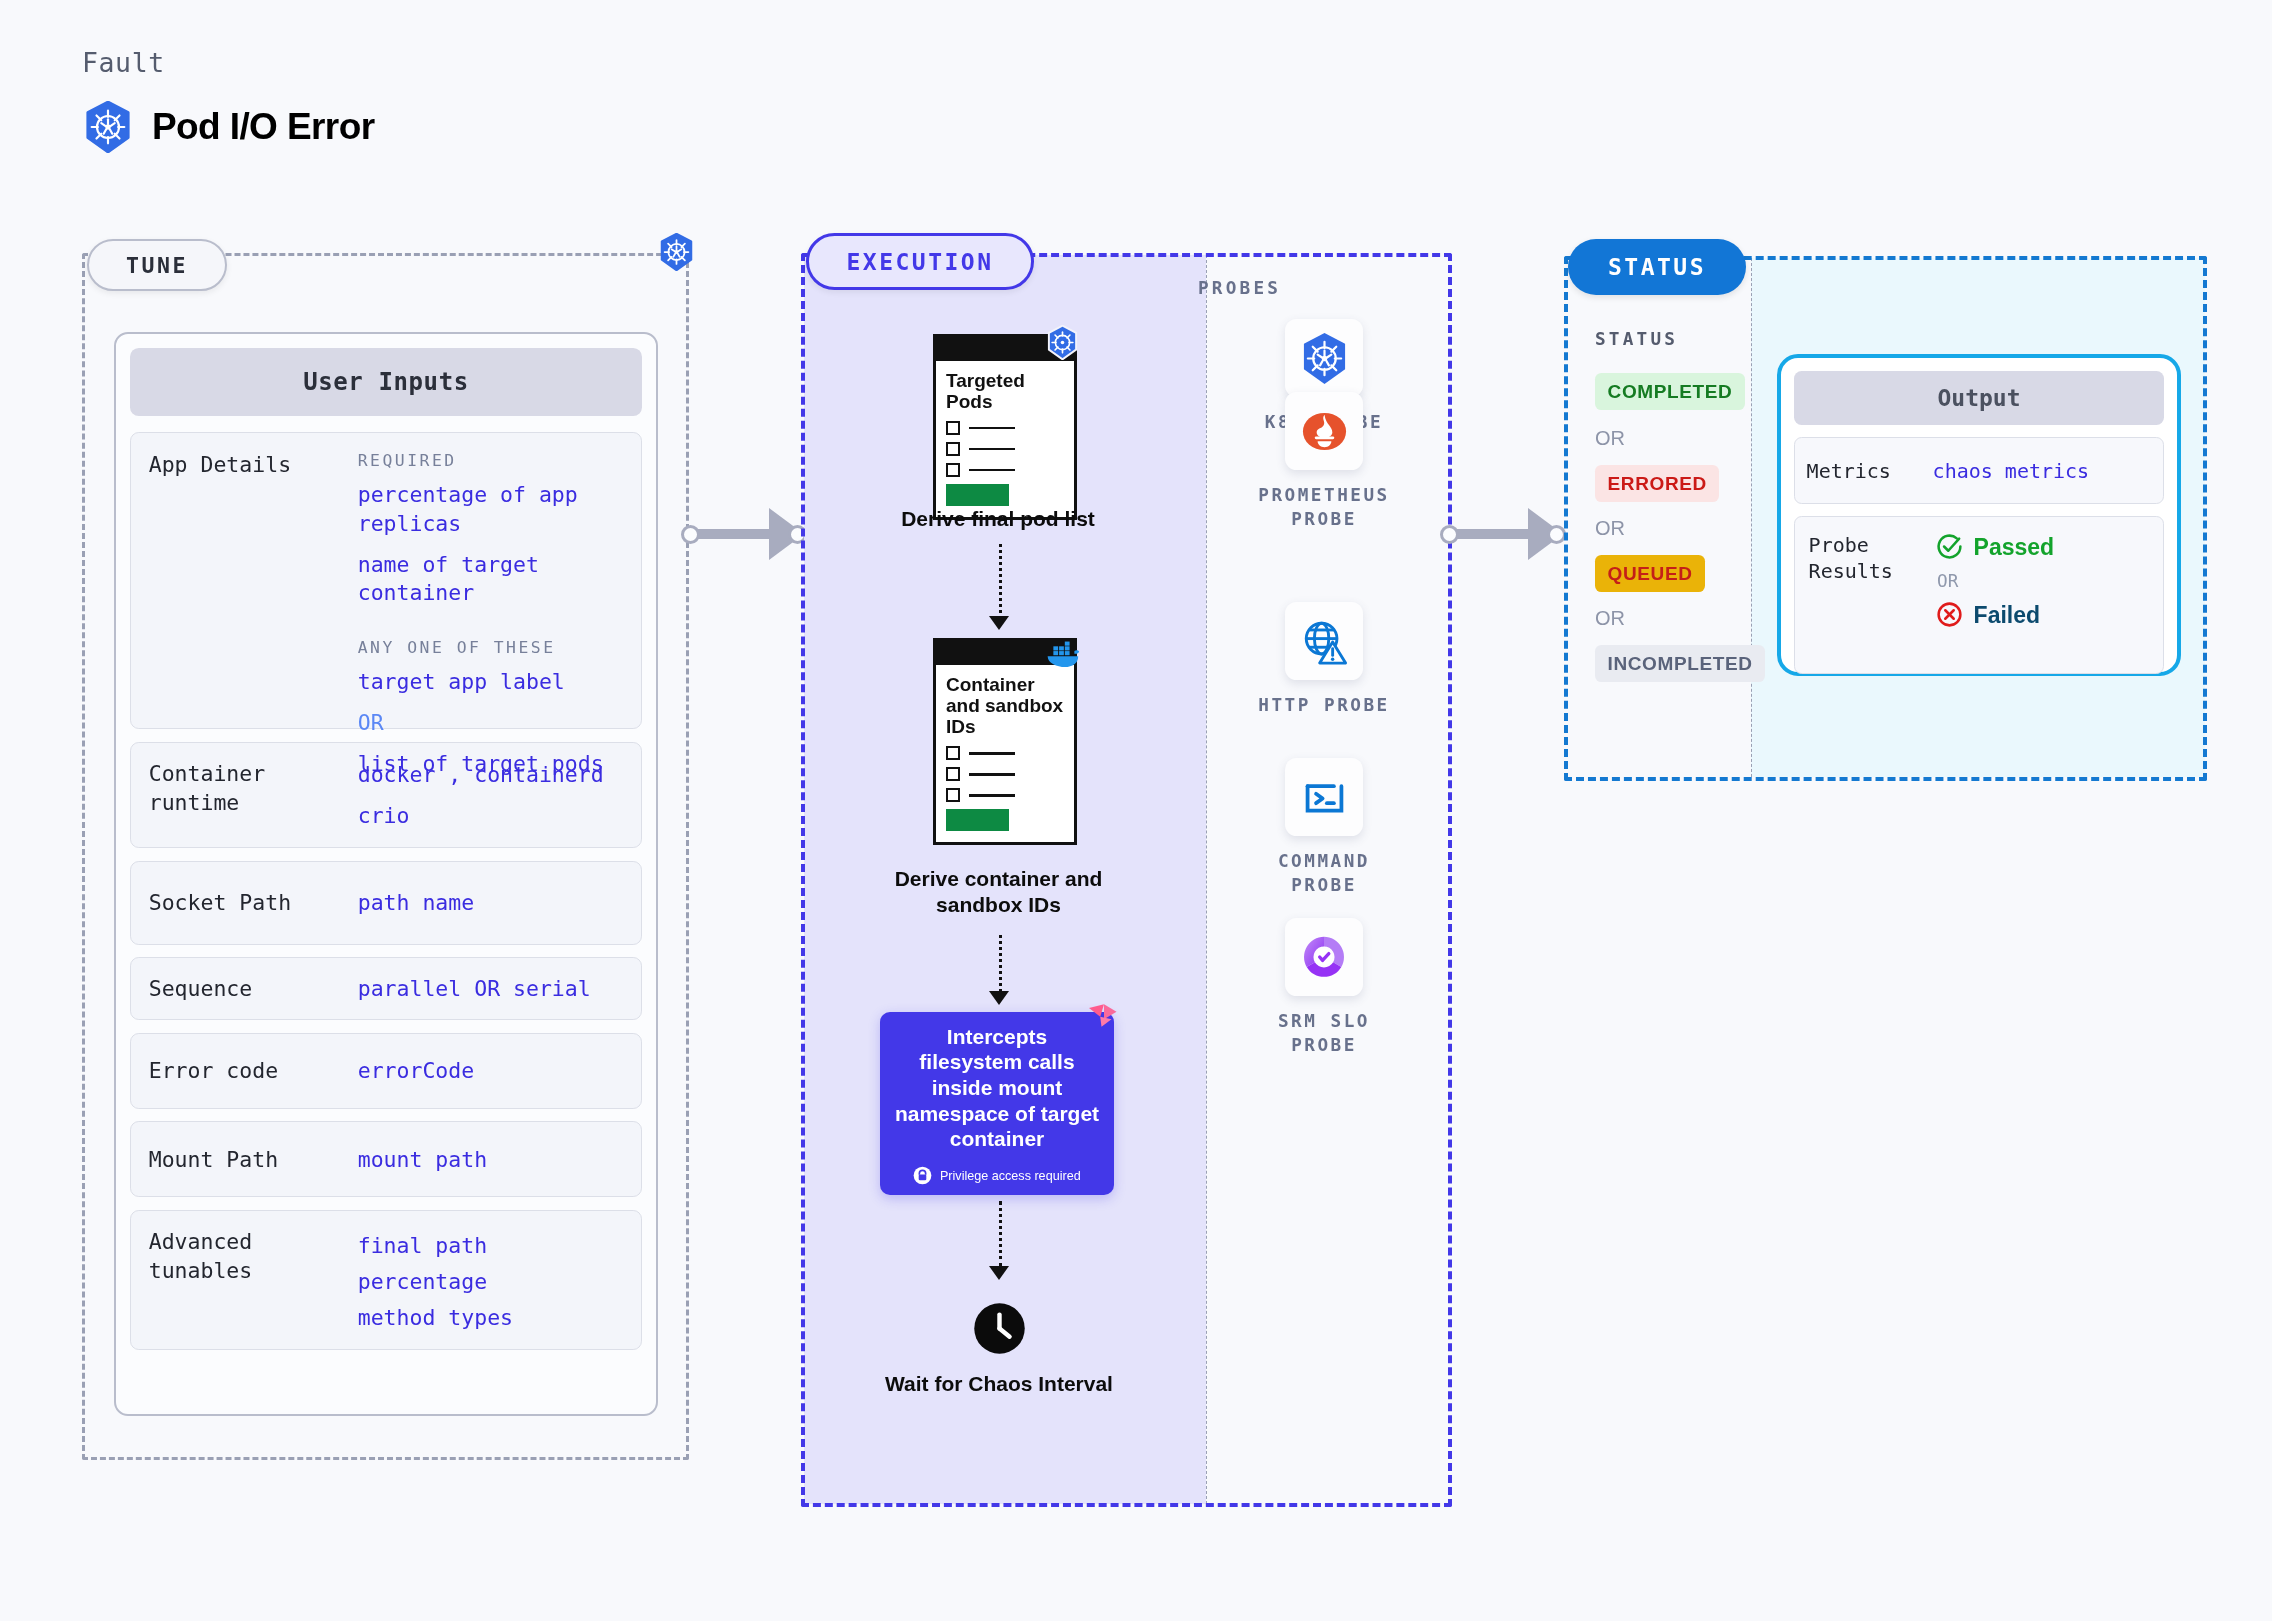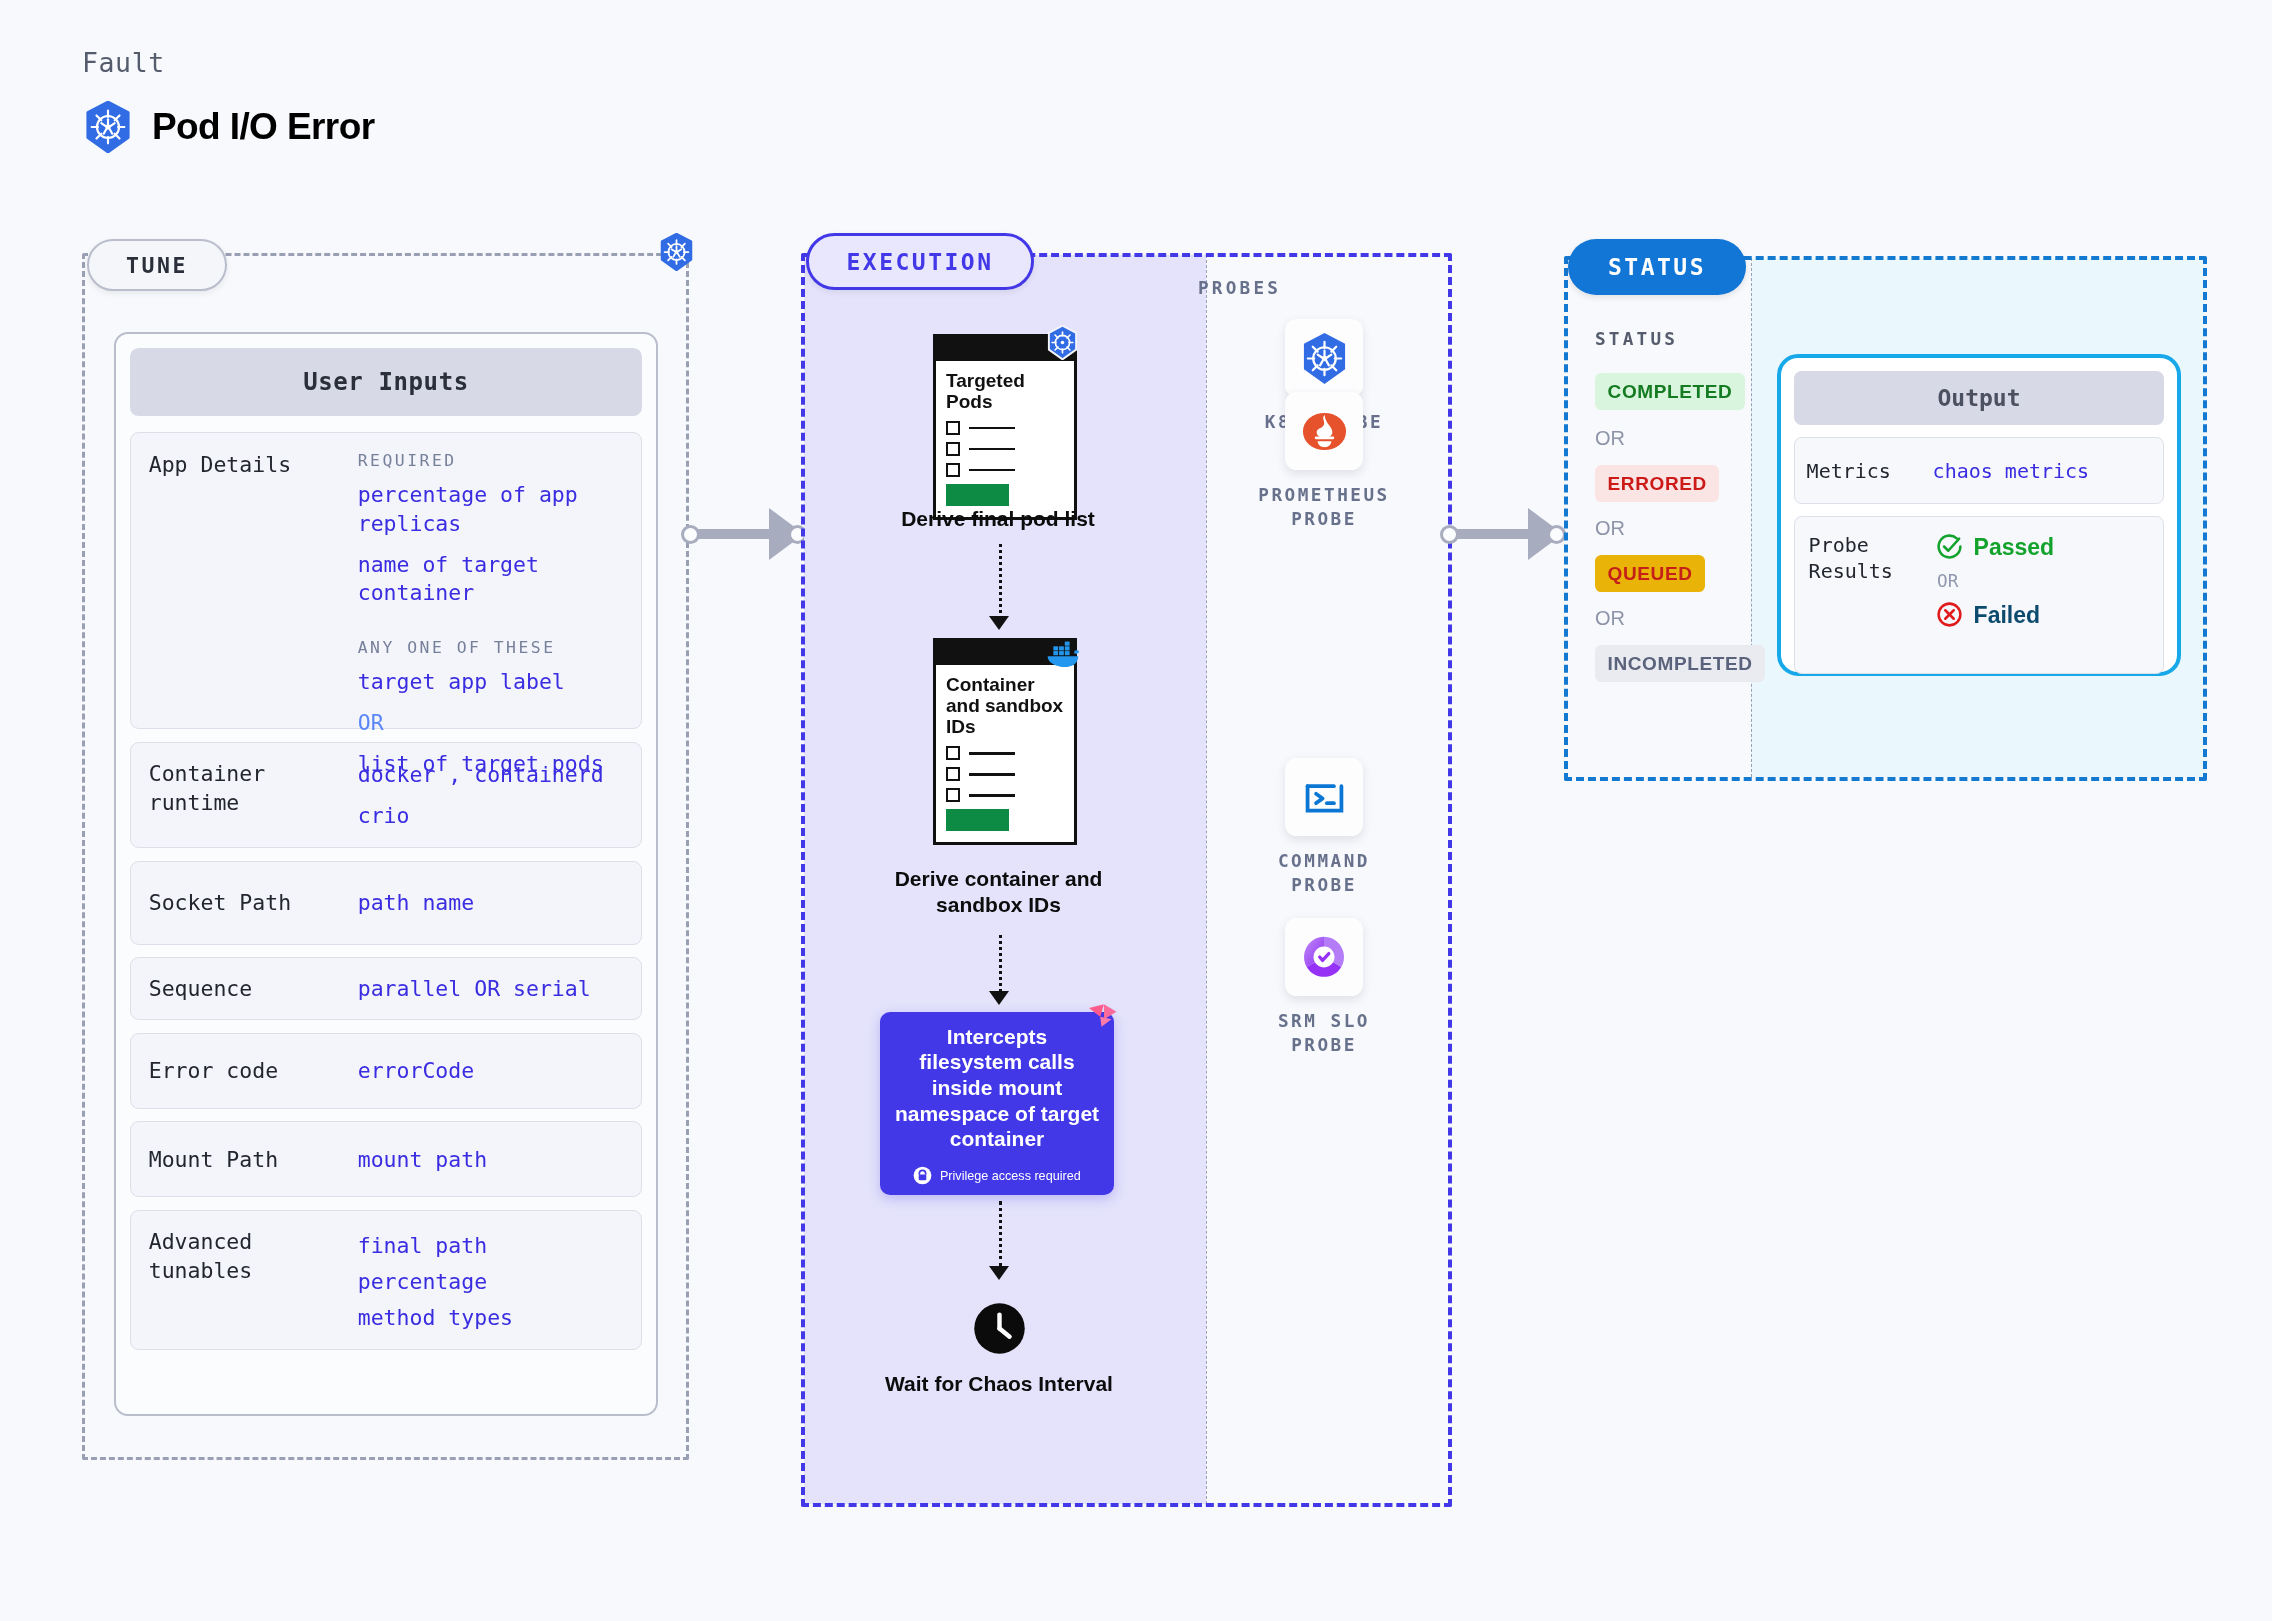--- a/index.html
+++ b/index.html
@@ -585,20 +585,37 @@
       <svg width="49" height="49" viewBox="0 0 100 100">
         <ellipse cx="50" cy="50" rx="44" ry="38" fill="#e6522c"></ellipse>
         <path d="M50 16c-7 9 3 14-2 22-4 7-14 5-14 14 0 6 7 11 16 11s16-5 16-11c0-13-13-15-16-36z" fill="#fff"></path>
         <rect x="30" y="60" width="40" height="6" rx="3" fill="#fff"></rect>
         <path d="M36 70h28c0 7-6 12-14 12s-14-5-14-12z" fill="#fff"></path>
       </svg>
     </div>
     <div class="probe-label">PROMETHEUS PROBE</div>
   </div>
 
+  <div class="probe-item" style="left:1248px;top:602px;">
+    <div class="probe-tile">
+      <svg width="48" height="48" viewBox="0 0 100 100">
+        <g fill="none" stroke="#0b77d4" stroke-width="6">
+          <circle cx="45" cy="45" r="32"></circle>
+          <ellipse cx="45" cy="45" rx="15" ry="32"></ellipse>
+          <line x1="13" y1="45" x2="77" y2="45"></line>
+          <line x1="18" y1="27" x2="72" y2="27"></line>
+          <line x1="18" y1="63" x2="62" y2="63"></line>
+        </g>
+        <path d="M68 52 L95 96 H41 Z" fill="#fff" stroke="#0b77d4" stroke-width="6" stroke-linejoin="round"></path>
+        <line x1="68" y1="66" x2="68" y2="80" stroke="#0b77d4" stroke-width="6" stroke-linecap="round"></line>
+        <circle cx="68" cy="88" r="3.6" fill="#0b77d4"></circle>
+      </svg>
+    </div>
+    <div class="probe-label">HTTP PROBE</div>
+  </div>
 
   <div class="probe-item" style="left:1248px;top:758px;">
     <div class="probe-tile">
       <svg width="47" height="47" viewBox="0 0 100 100">
         <path d="M86 26v52H14V26" fill="none" stroke="#0b77d4" stroke-width="8" stroke-linecap="round"></path>
         <line x1="14" y1="26" x2="70" y2="26" stroke="#0b77d4" stroke-width="8" stroke-linecap="round"></line>
         <polyline points="32,42 46,52 32,62" fill="none" stroke="#0b77d4" stroke-width="8" stroke-linecap="round" stroke-linejoin="round"></polyline>
         <line x1="55" y1="62" x2="70" y2="62" stroke="#0b77d4" stroke-width="8" stroke-linecap="round"></line>
       </svg>
     </div>

